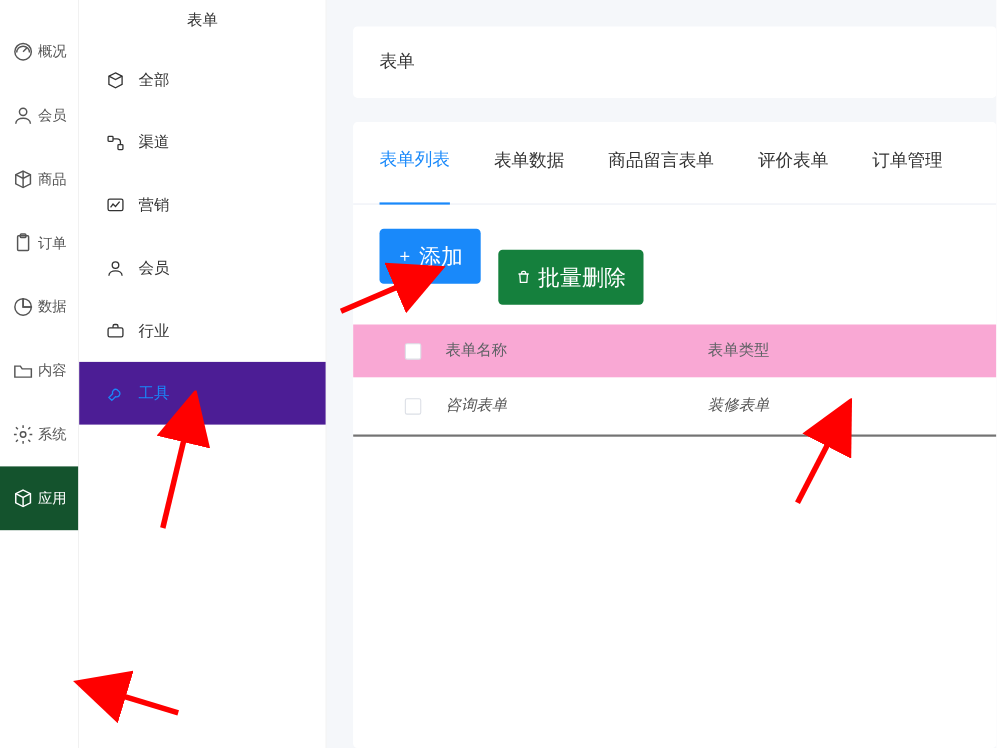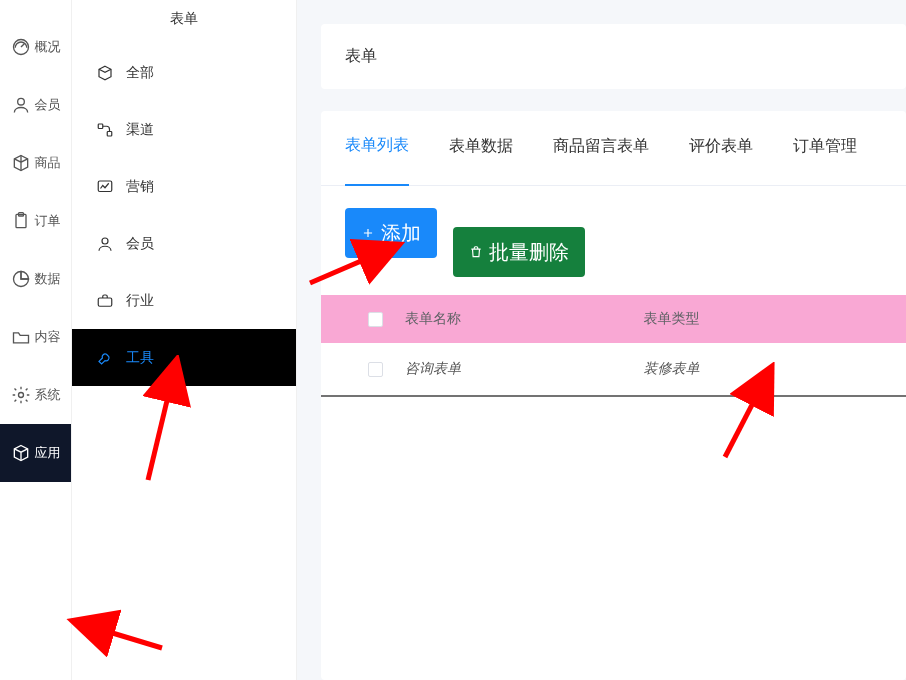--- a/index.html
+++ b/index.html
@@ -32,21 +32,21 @@
     display: flex;
     flex-direction: row;
     align-items: center;
     justify-content: center;
     height: 58px;
     gap: 4px;
     cursor: pointer;
     color: #555;
   }
   .p-item.active {
-    background: #0f172a;
+    background: #14532d;
     color: #fff;
   }
   .p-item .icon {
     width: 20px; height: 20px;
     display: inline-flex;
     align-items: center;
     justify-content: center;
   }
   .p-item .icon svg { width: 20px; height: 20px; display: block; }
   .p-item .lbl { font-size: 13px; }
@@ -71,21 +71,21 @@
     display: flex;
     align-items: center;
     gap: 12px;
     padding: 0 24px;
     height: 57px;
     cursor: pointer;
     font-size: 14px;
     color: #333;
   }
   .sec-item.active {
-    background: #000000;
+    background: #4c1d95;
     color: #1989fa;
   }
   .sec-item .icon { width: 18px; height: 18px; display: inline-flex; align-items: center; justify-content: center; }
   .sec-item .icon svg { width: 18px; height: 18px; display: block; }
 
   
   .main {
     flex: 1;
     background: #f5f7fa;
     display: flex;

